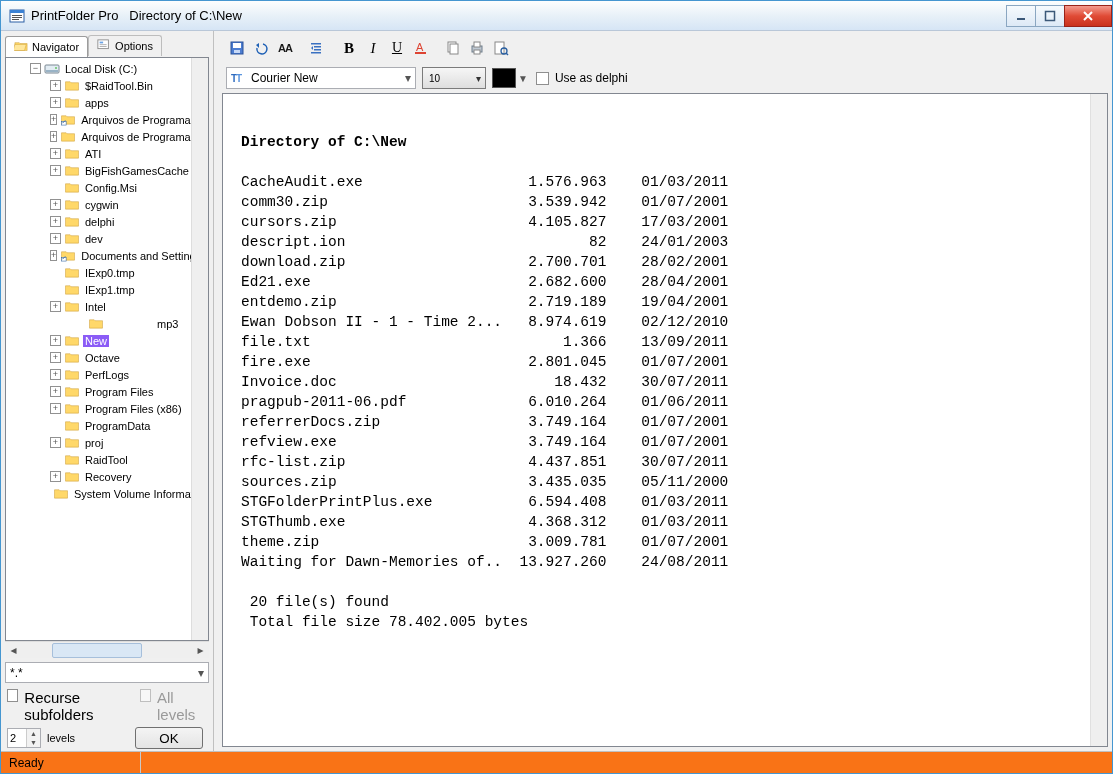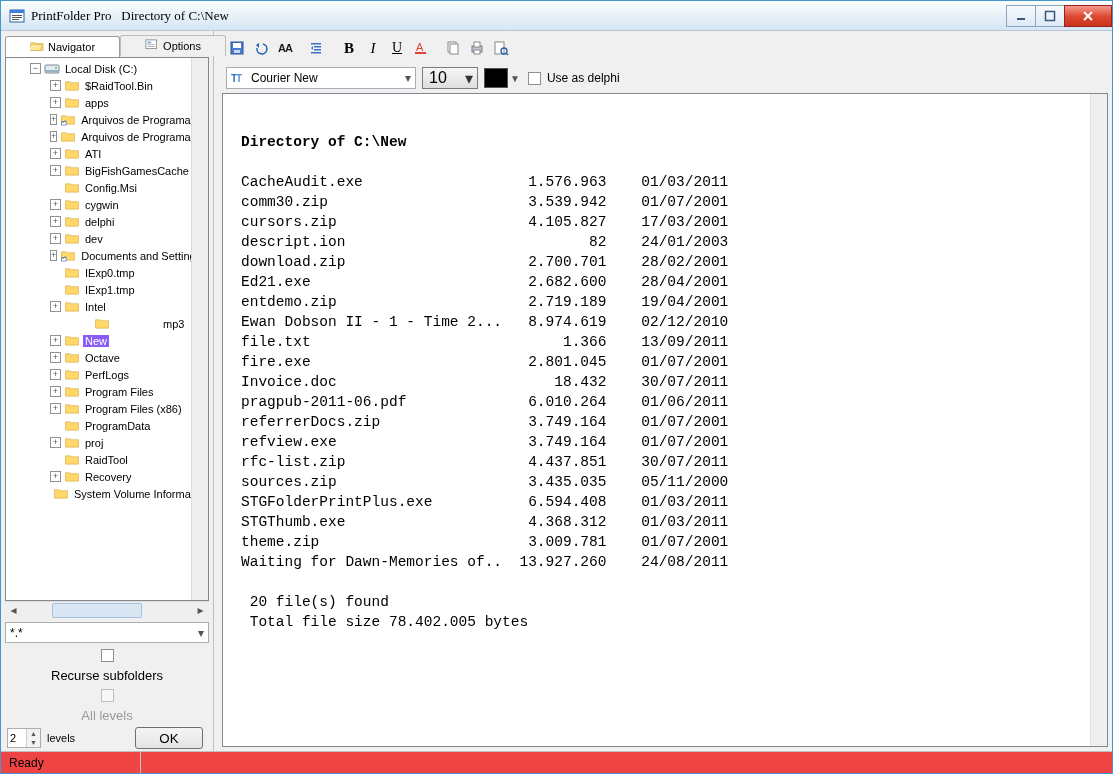--- a/index.html
+++ b/index.html
@@ -2,83 +2,83 @@
 <html><head>
 <meta charset="utf-8">
 <style>
 * { box-sizing: border-box; margin: 0; padding: 0; }
 body { font-family: "Segoe UI", Tahoma, sans-serif; font-size: 12px; background: #fff; overflow: hidden; width: 1113px; height: 774px; }
 .window { width: 1113px; height: 774px; border: 1px solid #4596d0; display: flex; flex-direction: column; background: #f0f0f0; }
 
 
 .titlebar { height: 30px; background: linear-gradient(to bottom, #fdfefe, #e8f1f8, #d6e5f5); display: flex; align-items: center; padding: 0 0 0 8px; border-bottom: 1px solid #b9c7d8; }
 .titlebar-icon { width: 16px; height: 16px; margin-right: 6px; }
-.titlebar-text { flex: 1; color: #000; font-size: 13px; font-family: Liberation Serif, serif; }
+.titlebar-text { flex: 1; color: #000; font-size: 13px; }
 .win-controls { display: flex; height: 22px; }
 .win-btn { width: 30px; height: 22px; border: 1px solid #8aa6c1; background: linear-gradient(to bottom, #f6fafd, #dde9f6); display: flex; align-items: center; justify-content: center; margin-left: -1px; }
 .win-btn.close { width: 48px; background: linear-gradient(to bottom, #f39b8e, #e04b36, #c9321d); border-color: #992218; color: #fff; border-top-right-radius: 0; }
 .win-btn svg { width: 12px; height: 12px; }
 
 
 .menubar { height: 22px; background: #f0f0f0; display: flex; align-items: center; padding: 0 6px; border-bottom: 1px solid #d7d7d7; }
 .menu-item { padding: 2px 8px; cursor: default; }
 
 
 .main { flex: 1; display: flex; background: #f0f0f0; min-height: 0; }
 
 
 .left-panel { width: 213px; display: flex; flex-direction: column; border-right: 1px solid #c0c0c0; }
 .tabs { height: 26px; display: flex; align-items: flex-end; padding: 2px 4px 0 4px; background: #f0f0f0; }
-.tab { display: flex; align-items: center; gap: 4px; padding: 3px 24px; border: 1px solid #9c9c9c; border-bottom: none; background: #fff; border-radius: 3px 3px 0 0; position: relative; z-index: 2; font-size: 11px; }
+.tab { display: flex; align-items: center; gap: 4px; padding: 3px 8px; border: 1px solid #9c9c9c; border-bottom: none; background: #fff; border-radius: 3px 3px 0 0; position: relative; z-index: 2; font-size: 11px; }
 .tab.inactive { background: #f0f0f0; border-color: #bdbdbd; margin-bottom: 1px; z-index: 1; }
 .tab-icon { width: 14px; height: 14px; }
 .tree-wrap { flex: 1; border: 1px solid #828790; margin: 0 4px; background: #fff; overflow: hidden; position: relative; display: flex; min-height: 0; }
 .tree { flex: 1; overflow: auto; font-size: 11px; padding: 2px 0; }
 .tree-scroll-v { width: 17px; background: #efefef; border-left: 1px solid #ddd; }
 .tree-node { display: flex; align-items: center; height: 17px; white-space: nowrap; padding-left: 4px; }
 .tree-node .exp { width: 11px; height: 11px; border: 1px solid #919191; display: inline-flex; align-items: center; justify-content: center; font-size: 9px; line-height: 1; margin-right: 2px; background: #fff; color: #595959; cursor: default; }
 .tree-node .exp.blank { border: none; background: transparent; }
 .tree-node .fico { width: 16px; height: 14px; margin: 0 3px 0 1px; display: inline-flex; align-items: center; justify-content: center; }
 .tree-node.selected .lbl { background: #8b5cf6; color: #fff; padding: 0 2px; }
 .tree-node .lbl { padding: 0 2px; }
 .tree-hscroll { height: 17px; background: #efefef; border-top: 1px solid #ddd; margin: 0 4px; display: flex; align-items: center; }
 .tree-hscroll .thumb { width: 90px; height: 15px; background: #d9e7f5; border: 1px solid #a6bfdb; margin-left: 30px; border-radius: 2px; }
 .tree-hscroll .arrow { width: 17px; height: 17px; display: flex; align-items: center; justify-content: center; color: #555; }
 
 .filter-row { padding: 4px; }
 .filter-select { width: 100%; height: 21px; border: 1px solid #abadb3; background: #fff; display: flex; align-items: center; padding: 0 4px; position: relative; }
 .filter-select::after { content: "▾"; position: absolute; right: 4px; color: #555; }
-.opts-row { display: flex; align-items: center; gap: 6px; padding: 2px 6px; font-size: 13px; flex-direction: column; }
+.opts-row { display: flex; gap: 6px; padding: 2px 6px; font-size: 15px; }
 .checkbox { width: 13px; height: 13px; border: 1px solid #8f8f8f; background: #fff; display: inline-block; }
 .levels-row { display: flex; align-items: center; gap: 6px; padding: 2px 6px; font-size: 11px; }
 .spinner { width: 34px; height: 20px; border: 1px solid #abadb3; background: #fff; display: flex; align-items: center; padding: 0 2px; position: relative; }
 .spinner .spin-btns { position: absolute; right: 0; top: 0; bottom: 0; width: 14px; display: flex; flex-direction: column; }
 .spinner .spin-btns div { flex: 1; border-left: 1px solid #ccc; display: flex; align-items: center; justify-content: center; font-size: 7px; color: #555; background: #f2f2f2; }
 .ok-btn { width: 68px; height: 22px; border: 1px solid #707070; background: linear-gradient(to bottom, #f4f4f4, #e4e4e4); border-radius: 3px; margin-left: auto; margin-right: 4px; }
 
 
 .right-panel { flex: 1; display: flex; flex-direction: column; padding: 4px 4px 4px 8px; min-width: 0; }
 .toolbar { height: 26px; display: flex; align-items: center; gap: 2px; padding: 0 4px; }
 .tool-btn { width: 22px; height: 22px; display: flex; align-items: center; justify-content: center; border: 1px solid transparent; border-radius: 2px; }
 .tool-sep { width: 6px; }
 .font-row { height: 30px; display: flex; align-items: center; gap: 6px; padding: 0 4px; margin-top: 2px; }
 .font-combo { width: 190px; height: 22px; border: 1px solid #abadb3; background: #fff; display: flex; align-items: center; gap: 6px; padding: 0 18px 0 4px; position: relative; font-size: 12px; }
 .font-combo::after { content: "▾"; position: absolute; right: 4px; color: #555; }
-.size-combo { width: 56px; height: 22px; border: 1px solid #7b7b7b; background: linear-gradient(to bottom,#f6f6f6,#dedede); display: flex; align-items: center; padding: 0 16px 0 6px; position: relative; font-size: 16px; }
+.size-combo { width: 64px; height: 22px; border: 1px solid #7b7b7b; background: linear-gradient(to bottom,#f6f6f6,#dedede); display: flex; align-items: center; padding: 0 16px 0 6px; position: relative; font-size: 10px; }
 .size-combo::after { content: "▾"; position: absolute; right: 4px; color: #333; }
 .color-well { width: 24px; height: 20px; background: #000; border: 1px solid #555; }
 .color-drop { font-size: 10px; color: #555; padding: 0 2px; }
 .content { flex: 1; border: 1px solid #828790; background: #fff; display: flex; min-height: 0; }
 .content-inner { flex: 1; padding: 38px 0 18px 18px; overflow: hidden; }
 .content-scroll { width: 17px; background: #efefef; border-left: 1px solid #e0e0e0; }
 .content pre { font-family: "Courier New", monospace; font-size: 14.5px; line-height: 20px; white-space: pre; }
 .content pre .dir-title { font-weight: bold; }
 
 
-.statusbar { height: 22px; border-top: 1px solid #c0c0c0; display: flex; align-items: center; background: #ef4444; font-size: 12px; text-align: center; }
+.statusbar { height: 22px; border-top: 1px solid #c0c0c0; display: flex; align-items: center; background: #f97316; font-size: 12px; text-align: center; }
 .status-cell { padding: 0 8px; border-right: 1px solid #c9c9c9; height: 100%; display: flex; align-items: center; }
 .status-cell:first-child { width: 140px; }
 
 
 .folder-svg { fill: #ffd869; stroke: #c6952b; stroke-width: 0.5; }
 </style>
 </head>
 <body>
 
 <div class="window">
@@ -276,21 +276,21 @@
             </div>
             <div class="tree-node" style="padding-left: 44px;">
               <span class="exp ">+</span>
               <span class="fico">
                 <svg viewBox="0 0 16 14" width="16" height="13">
                   <path class="folder-svg" d="M1 3 h5 l1 1 h8 v8 h-14 z"></path>
                 </svg>
               </span>
               <span class="lbl">Intel</span>
             </div>
-            <div class="tree-node" style="padding-left: 26px; gap: 48px;">
+            <div class="tree-node" style="padding-left: 20px; gap: 48px;">
               <span class="exp blank"></span>
               <span class="fico">
                 <svg viewBox="0 0 16 14" width="16" height="13">
                   <path class="folder-svg" d="M1 3 h5 l1 1 h8 v8 h-14 z"></path>
                 </svg>
               </span>
               <span class="lbl">mp3</span>
             </div>
             <div class="tree-node selected" style="padding-left: 44px;">
               <span class="exp ">+</span>

